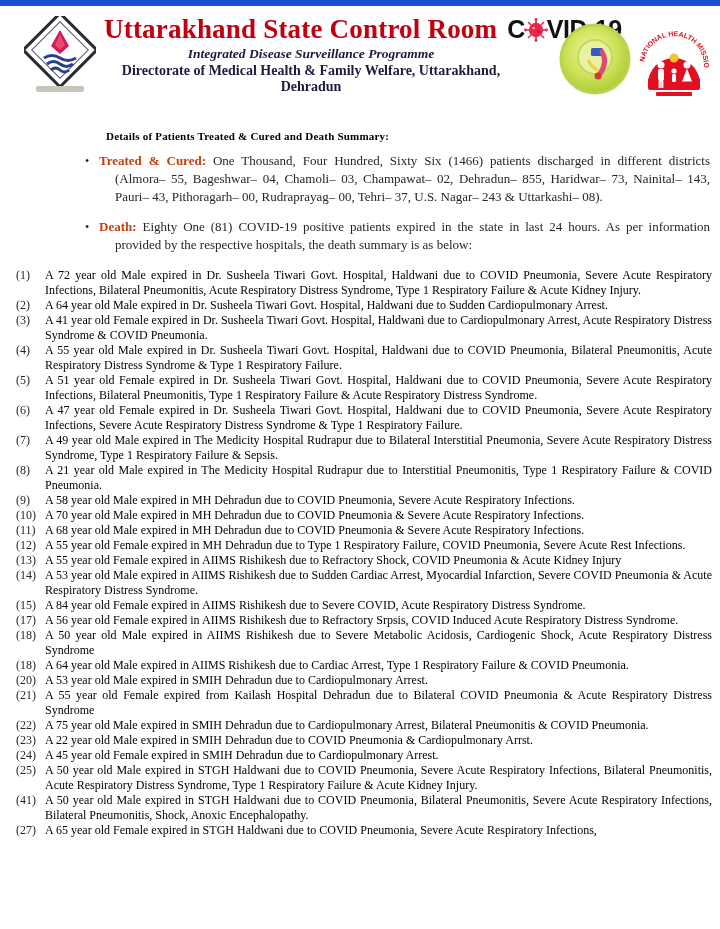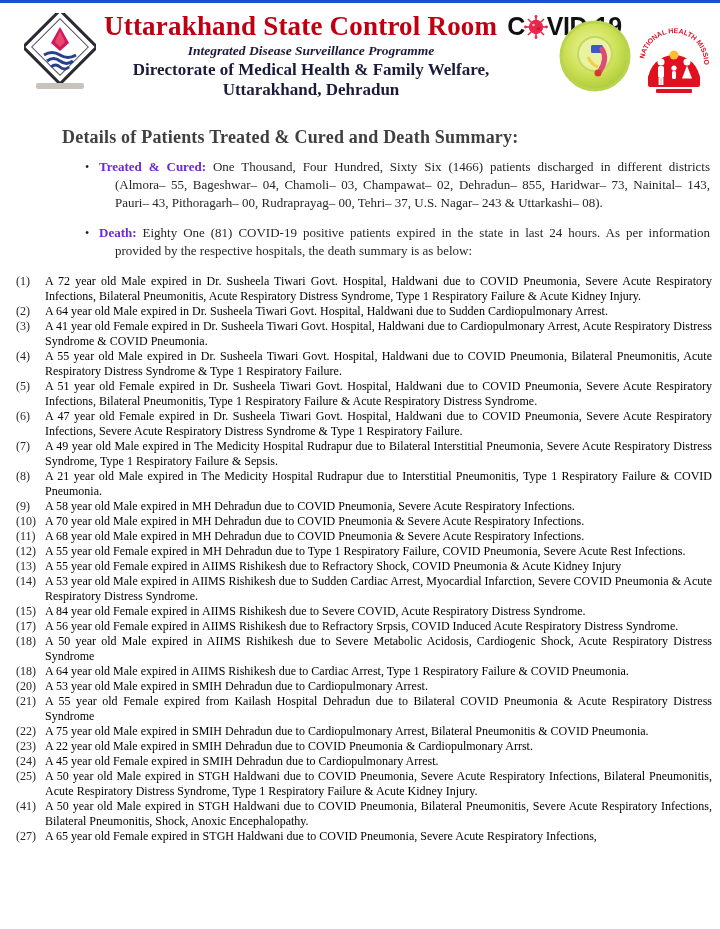--- a/index.html
+++ b/index.html
@@ -4,21 +4,21 @@
 <style>
   html,body{margin:0;padding:0;}
   body{
     width:720px;height:929px;overflow:hidden;
     background:#f2f1ee;
     font-family:"Liberation Serif", serif;
   }
   .page{
     width:720px;height:929px;background:#ffffff;
     box-sizing:border-box;position:relative;
-    border-top:3px solid #1d4ed8;
+    border-top:6px solid #1d4ed8;
   }
   
   .header{
     display:flex;align-items:flex-start;
     padding:8px 6px 0 24px;
   }
   .emblem{width:72px;height:80px;flex:0 0 auto;margin-top:2px;}
   .head-center{flex:1 1 auto;padding-left:8px;min-width:0;}
   .title-row{display:flex;align-items:baseline;white-space:nowrap;}
   .main-title{
@@ -26,37 +26,37 @@
     font-family:"Liberation Serif", serif;
   }
   .covid-wordmark{
     display:inline-flex;align-items:center;margin-left:10px;
     font-family:"Liberation Sans", sans-serif;font-weight:bold;font-size:25px;color:#111111;
     letter-spacing:-0.5px;
   }
   .covid-wordmark svg{margin:0 -1px;}
   .subtitles{text-align:center;margin-top:1px;padding-right:40px;}
   .subtitle1{font-weight:bold;font-size:13.5px;color:#1b1b3a;font-style:italic;}
-  .subtitle2{font-weight:bold;font-size:17px;color:#1b1b3a;margin-top:1px;}
+  .subtitle2{font-weight:bold;font-size:14px;color:#1b1b3a;margin-top:1px;}
   .right-logos{display:flex;align-items:flex-start;flex:0 0 auto;margin-top:8px;}
   .logo-green{width:74px;height:74px;}
   .logo-nhm{width:80px;height:82px;margin-left:2px;}
   
   .summary-heading{
-    margin:26px 8px 0 62px;
-    font-weight:bold;font-size:18px;color:#404040;letter-spacing:.2px;
+    margin:26px 8px 0 106px;
+    font-weight:bold;font-size:11px;color:#000000;letter-spacing:.2px;
   }
   .bullets{margin:10px 10px 0 85px;}
   .bullet-item{display:flex;margin-bottom:12px;}
   .bullet-dot{flex:0 0 14px;color:#1c1c1c;font-size:12px;line-height:18px;}
   .bullet-body{
     flex:1 1 auto;color:#262626;font-size:13px;line-height:18px;
     text-align:justify;padding-left:16px;text-indent:-16px;
   }
-  .bullet-label{font-weight:bold;color:#6d28d9;}
+  .bullet-label{font-weight:bold;color:#c2410c;}
   
   .death-list{margin:14px 8px 0 16px;}
   .death-row{display:flex;margin:0;}
   .death-num{
     flex:0 0 29px;color:#262626;font-size:12px;line-height:15px;
   }
   .death-text{
     flex:1 1 auto;color:#000000;font-size:12px;line-height:15px;
     text-align:justify;
   }

